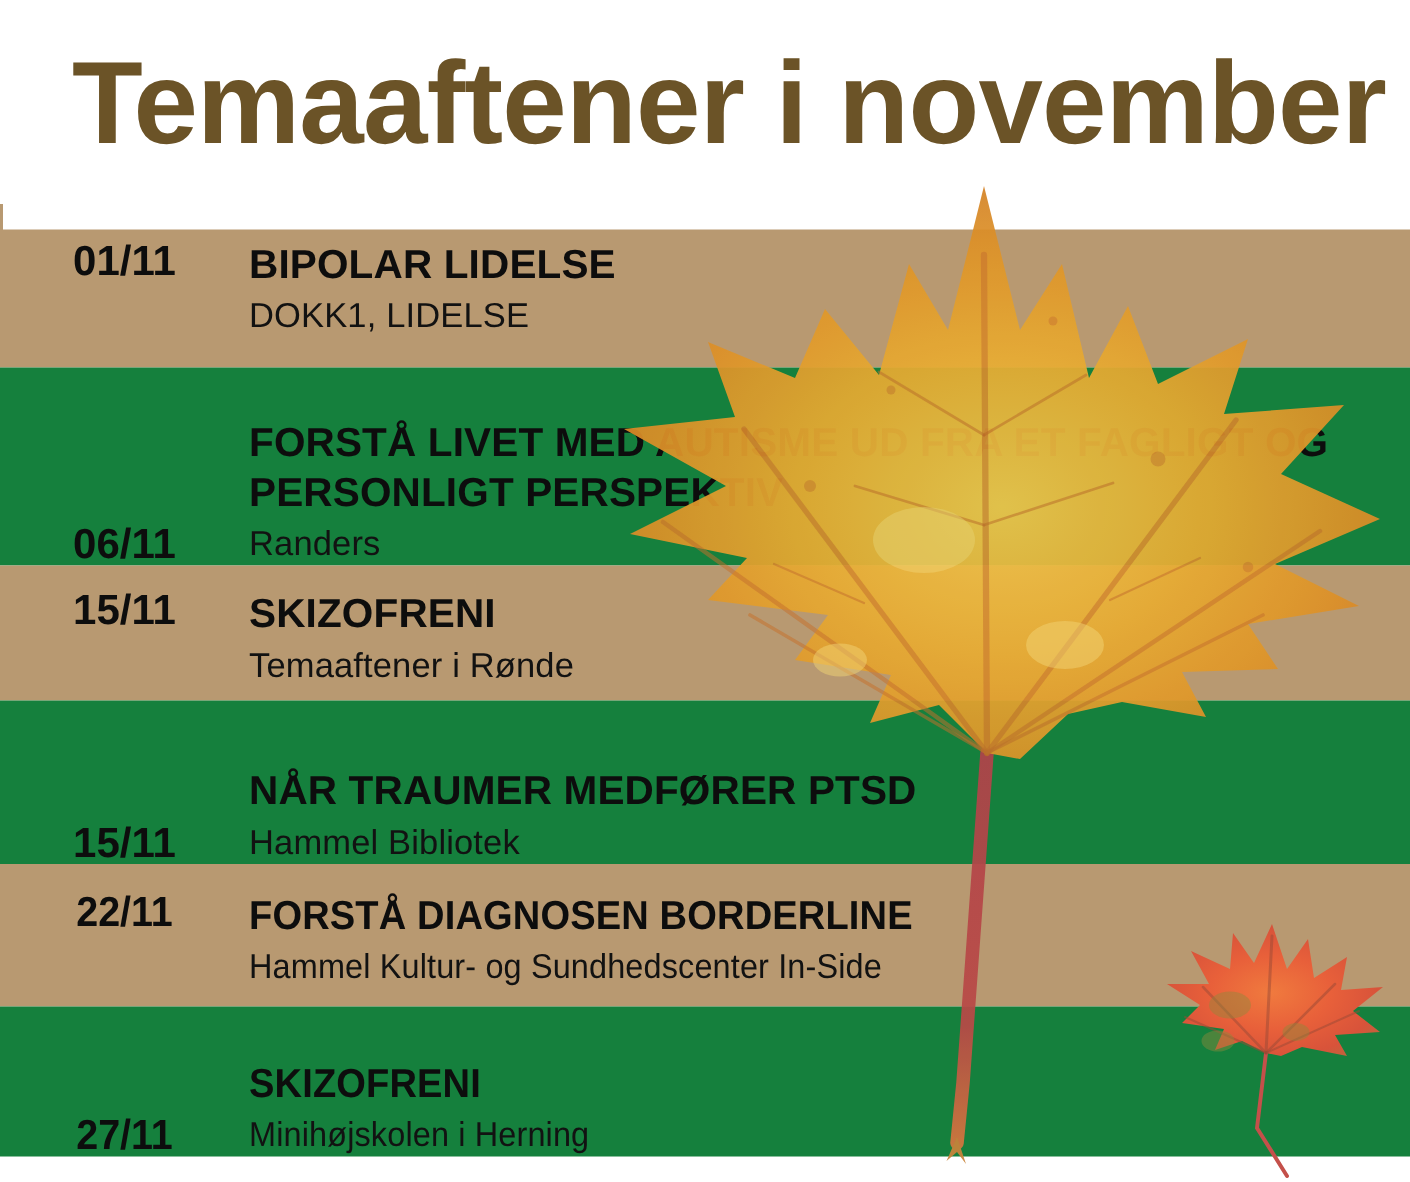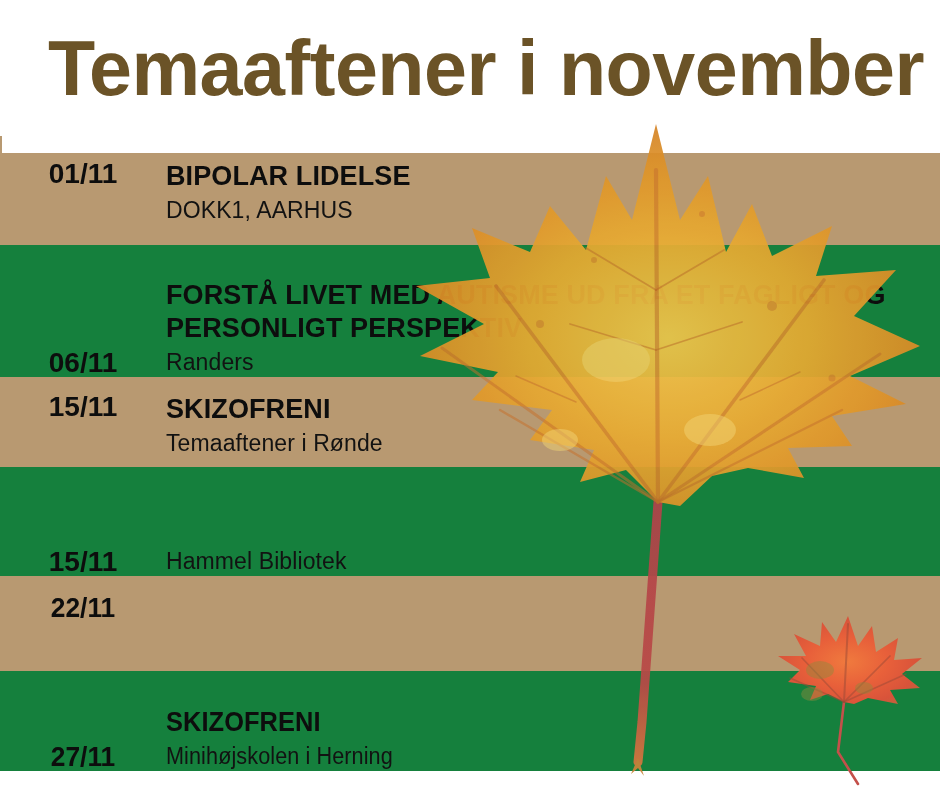--- a/index.html
+++ b/index.html
@@ -114,45 +114,50 @@
 </head>
 <body>
 
 <div id="poster">
 
   <div id="rows">
       <div class="row brown" style="height: 109px; padding-top: 24px;">
         <div class="row-date">01/11</div>
         <div class="row-body">
           <div class="row-title">BIPOLAR LIDELSE</div>
-          <div class="row-venue">DOKK1, AARHUS</div>
+          <div class="row-venue">DOKK1, LIDELSE</div>
         </div>
       </div>
       <div class="row cream" style="height: 132px; padding-top: 22px;">
         <div class="row-date">06/11</div>
         <div class="row-body">
           <div class="row-title">FORSTÅ LIVET MED AUTISME UD FRA ET FAGLIGT OG PERSONLIGT PERSPEKTIV</div>
           <div class="row-venue">Randers</div>
         </div>
       </div>
       <div class="row brown" style="height: 90px; padding-top: 16px;">
         <div class="row-date">15/11</div>
         <div class="row-body">
           <div class="row-title">SKIZOFRENI</div>
           <div class="row-venue">Temaaftener i Rønde</div>
         </div>
       </div>
       <div class="row cream" style="height: 109px; padding-top: 22px;">
         <div class="row-date">15/11</div>
         <div class="row-body">
+          <div class="row-title">NÅR TRAUMER MEDFØRER PTSD</div>
           <div class="row-venue">Hammel Bibliotek</div>
         </div>
       </div>
       <div class="row brown narrow" style="height: 95px; padding-top: 18px;">
         <div class="row-date">22/11</div>
+        <div class="row-body">
+          <div class="row-title">FORSTÅ DIAGNOSEN BORDERLINE</div>
+          <div class="row-venue">Hammel Kultur- og Sundhedscenter In-Side</div>
+        </div>
       </div>
       <div class="row cream narrow" style="height: 100px; padding-top: 22px;">
         <div class="row-date">27/11</div>
         <div class="row-body">
           <div class="row-title">SKIZOFRENI</div>
           <div class="row-venue">Minihøjskolen i Herning</div>
         </div>
       </div>
     </div>
 

